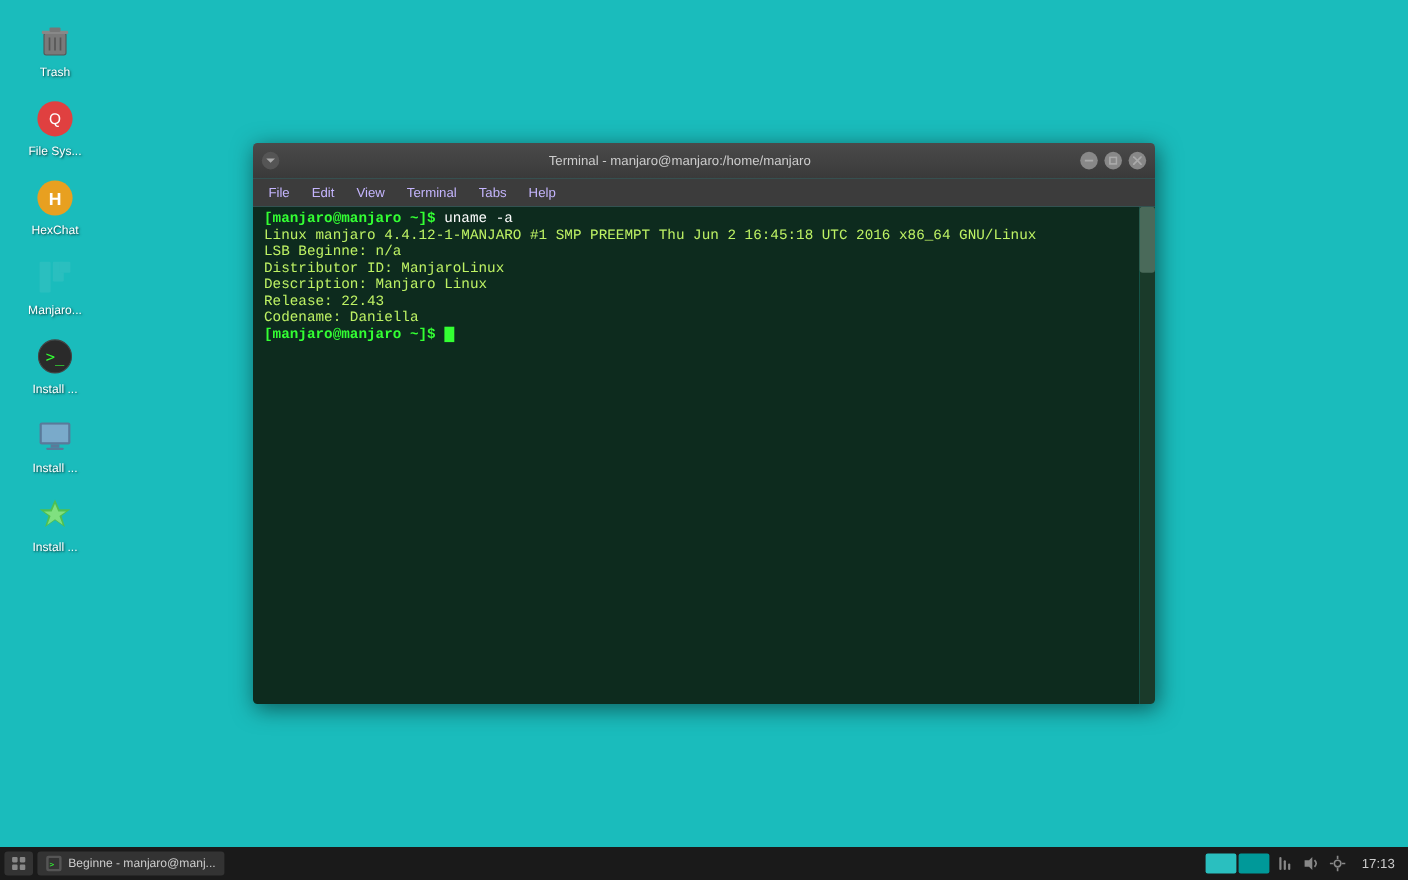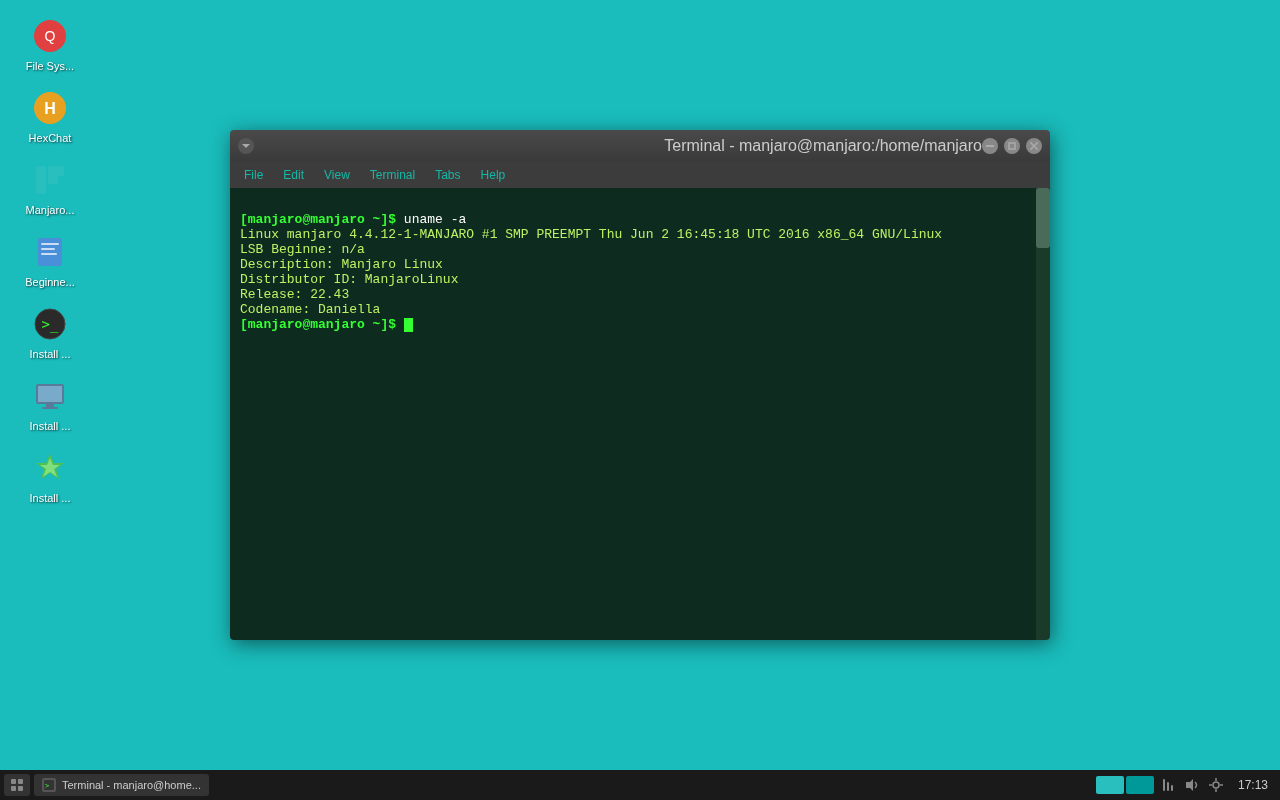--- a/index.html
+++ b/index.html
@@ -97,23 +97,23 @@
       align-items: center;
       justify-content: center;
     }
     .tb-btn-down { background: #555; }
     .tb-btn-min { background: #888; }
     .tb-btn-max { background: #888; }
     .tb-btn-close { background: #888; }
 
     #title-bar-title {
       flex: 1;
-      text-align: right;
+      text-align: center;
       color: #ccc;
-      font-size: 16px;
+      font-size: 12px;
       font-weight: normal;
     }
     #title-bar-right {
       width: 60px;
       display: flex;
       align-items: center;
       justify-content: flex-end;
       gap: 6px;
     }
 
@@ -121,32 +121,32 @@
     #menu-bar {
       background: #3c3c3c;
       height: 26px;
       display: flex;
       align-items: center;
       padding: 0 6px;
       gap: 4px;
       flex-shrink: 0;
     }
     .menu-item {
-      color: #14b8a6;
+      color: #c4b5fd;
       font-size: 12px;
       padding: 2px 8px;
       border-radius: 3px;
       cursor: pointer;
     }
 
     
     #terminal-content {
       background: #0d2b1e;
       flex: 1;
-      padding: 24px 10px;
+      padding: 3px 10px;
       font-family: 'Courier New', Courier, monospace;
       font-size: 13px;
       color: #ccc;
       overflow-y: auto;
       position: relative;
     }
     #terminal-content .prompt {
       color: #33ff33;
       font-weight: bold;
     }
@@ -274,20 +274,33 @@
       text-align: center;
     }
   </style>
 </head>
 <body>
 
 <div id="desktop">
 
   <div id="sidebar">
 
+    <div class="desktop-icon">
+      <div class="icon-img">
+        <svg width="36" height="36" viewBox="0 0 36 36" fill="none">
+          <rect x="8" y="12" width="20" height="20" rx="2" fill="#7a7a7a" stroke="#555" stroke-width="1"></rect>
+          <rect x="6" y="10" width="24" height="3" rx="1" fill="#888"></rect>
+          <rect x="13" y="7" width="10" height="4" rx="1" fill="#777"></rect>
+          <line x1="13" y1="16" x2="13" y2="28" stroke="#555" stroke-width="1.5"></line>
+          <line x1="18" y1="16" x2="18" y2="28" stroke="#555" stroke-width="1.5"></line>
+          <line x1="23" y1="16" x2="23" y2="28" stroke="#555" stroke-width="1.5"></line>
+        </svg>
+      </div>
+      <span class="icon-label">Trash</span>
+    </div>
 
     <div class="desktop-icon">
       <div class="icon-img">
         <svg width="36" height="36" viewBox="0 0 36 36">
           <circle cx="18" cy="18" r="16" fill="#e04040"></circle>
           <text x="18" y="23" text-anchor="middle" fill="white" font-size="14" font-family="sans-serif">Q</text>
         </svg>
       </div>
       <span class="icon-label">File Sys...</span>
     </div>
@@ -307,31 +320,20 @@
       <div class="icon-img">
         <svg width="36" height="36" viewBox="0 0 36 36">
           <rect x="4" y="4" width="10" height="28" rx="1" fill="#2abfbf"></rect>
           <rect x="16" y="4" width="10" height="18" rx="1" fill="#2abfbf"></rect>
           <rect x="22" y="4" width="10" height="10" rx="1" fill="#2abfbf"></rect>
         </svg>
       </div>
       <span class="icon-label">Manjaro...</span>
     </div>
 
-    <div class="desktop-icon">
-      <div class="icon-img">
-        <svg width="36" height="36" viewBox="0 0 36 36">
-          <rect x="6" y="4" width="24" height="28" rx="2" fill="#4a90d9"></rect>
-          <rect x="9" y="9" width="18" height="2" rx="1" fill="white" opacity="0.7"></rect>
-          <rect x="9" y="14" width="14" height="2" rx="1" fill="white" opacity="0.7"></rect>
-          <rect x="9" y="19" width="16" height="2" rx="1" fill="white" opacity="0.7"></rect>
-        </svg>
-      </div>
-      <span class="icon-label">Beginne...</span>
-    </div>
 
     <div class="desktop-icon">
       <div class="icon-img">
         <svg width="36" height="36" viewBox="0 0 36 36">
           <circle cx="18" cy="18" r="15" fill="#2a2a2a" stroke="#444" stroke-width="1"></circle>
           <text x="18" y="23" text-anchor="middle" fill="#33ff33" font-size="14" font-family="monospace">&gt;_</text>
         </svg>
       </div>
       <span class="icon-label">Install ...</span>
     </div>
@@ -406,22 +408,22 @@
         <div>
           <span class="prompt">[manjaro@manjaro ~]$ </span><span class="cmd">uname -a</span>
         </div>
 
         <div>
           <span class="output">Linux manjaro 4.4.12-1-MANJARO #1 SMP PREEMPT Thu Jun 2 16:45:18 UTC 2016 x86_64 GNU/Linux</span>
         </div>
 
 
         <div><span class="output">LSB Beginne:    n/a</span></div>
+        <div><span class="output">Distributor ID: ManjaroLinux</span></div>
         <div><span class="output">Description:    Manjaro Linux</span></div>
-        <div><span class="output">Distributor ID: ManjaroLinux</span></div>
         <div><span class="output">Release:        22.43</span></div>
         <div><span class="output">Codename:       Daniella</span></div>
 
         <div>
           <span class="prompt">[manjaro@manjaro ~]$ </span><span class="cursor"></span>
         </div>
       </div>
 
       <div id="scrollbar">
         <div id="scrollbar-thumb"></div>
@@ -441,21 +443,21 @@
     </svg>
   </div>
 
   <div id="taskbar-terminal-btn">
     <div class="term-icon">
       <svg width="10" height="10" viewBox="0 0 10 10">
         <rect width="10" height="10" rx="1" fill="#333"></rect>
         <text x="1" y="8" fill="#33ff33" font-size="7" font-family="monospace">&gt;</text>
       </svg>
     </div>
-    <span id="taskbar-terminal-label">Terminal - manjaro@home...</span>
+    <span id="taskbar-terminal-label">Beginne - manjaro@manj...</span>
   </div>
 
   <div id="taskbar-spacer"></div>
 
   <div id="taskbar-systray">
 
     <div class="tray-pager">
       <div class="pager-btn pager-active"></div>
       <div class="pager-btn pager-inactive"></div>
     </div>

